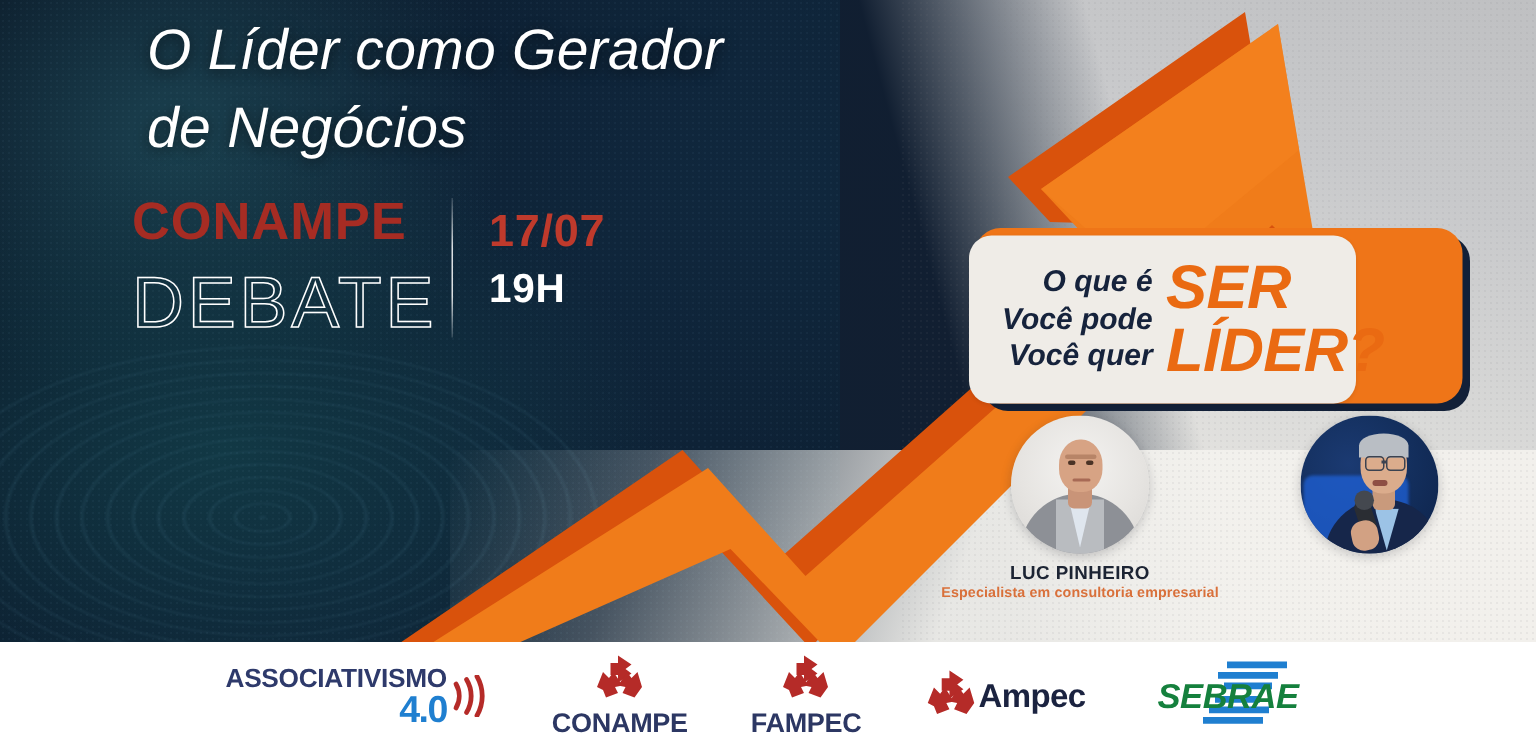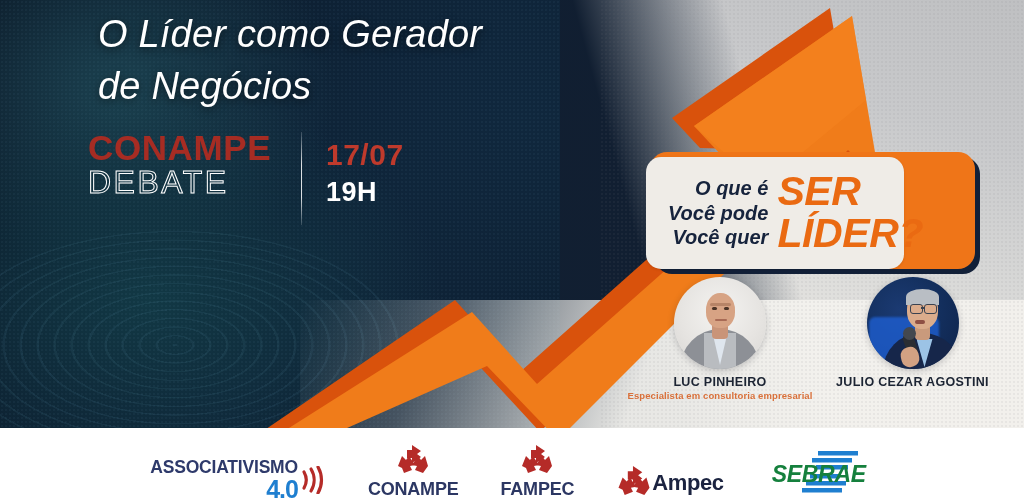--- a/index.html
+++ b/index.html
@@ -70,22 +70,22 @@
   }
   .headline span{display:block;}
 
   
   .lockup{position:absolute;left:88px;top:130px;}
   .conampe-word{
     font-size:35px;font-weight:700;letter-spacing:.6px;
     color:#a62c23;line-height:1;
   }
   .debate-word{
-    margin-top:1px;
-    font-size:32px;font-weight:300;letter-spacing:2.5px;
+    margin-top:13px;
+    font-size:48px;font-weight:300;letter-spacing:2.5px;
     color:#ffffff;line-height:1.05;
     -webkit-text-stroke:1px #ffffff;
     color:transparent;
   }
   .divider{
     position:absolute;left:301px;top:132px;
     width:1px;height:93px;
     background:linear-gradient(to bottom,rgba(255,255,255,.15),rgba(255,255,255,.85) 35%,rgba(255,255,255,.85) 70%,rgba(255,255,255,.15));
   }
   .datebox{position:absolute;left:326px;top:139px;}
@@ -176,21 +176,21 @@
   .pb-bridge{position:absolute;left:54px;top:30px;width:3px;height:1.6px;background:#3a4250;}
   .pb-mouth{position:absolute;left:48px;top:43px;width:10px;height:4px;background:#8e4f44;border-radius:3px;}
   .pb-mic{position:absolute;left:38px;top:56px;width:11px;height:24px;background:#2a2d33;border-radius:5px;transform:rotate(-18deg);}
   .pb-michead{position:absolute;left:36px;top:50px;width:13px;height:13px;background:#44484f;border-radius:50%;}
   .pb-hand{position:absolute;left:34px;top:70px;width:18px;height:20px;background:#d2a183;border-radius:8px;transform:rotate(-12deg);}
 
   
   .logobar{
     position:absolute;left:0;top:428px;width:1024px;height:72px;
     background:#ffffff;
-    display:flex;align-items:flex-end;justify-content:center;
+    display:flex;align-items:center;justify-content:center;
     gap:42px;
   }
   .logo{display:flex;align-items:center;}
 
   .assoc{display:flex;align-items:flex-end;}
   .assoc-txt{line-height:1;}
   .assoc-l1{
     font-size:17.5px;font-weight:700;color:#2e3a6b;letter-spacing:-.2px;
   }
   .assoc-l2{
@@ -295,21 +295,20 @@
       <div class="pb-head"></div>
       <div class="pb-hair"></div>
       <div class="pb-glass1"></div>
       <div class="pb-glass2"></div>
       <div class="pb-bridge"></div>
       <div class="pb-mouth"></div>
       <div class="pb-mic"></div>
       <div class="pb-michead"></div>
       <div class="pb-hand"></div>
     </div>
-    <div class="sp-name">JULIO CEZAR AGOSTINI</div>
   </div>
 
   <div class="logobar">
 
     <div class="logo assoc">
       <div class="assoc-txt">
         <div class="assoc-l1">ASSOCIATIVISMO</div>
         <div class="assoc-l2">4.0</div>
       </div>
       <span class="assoc-waves">

